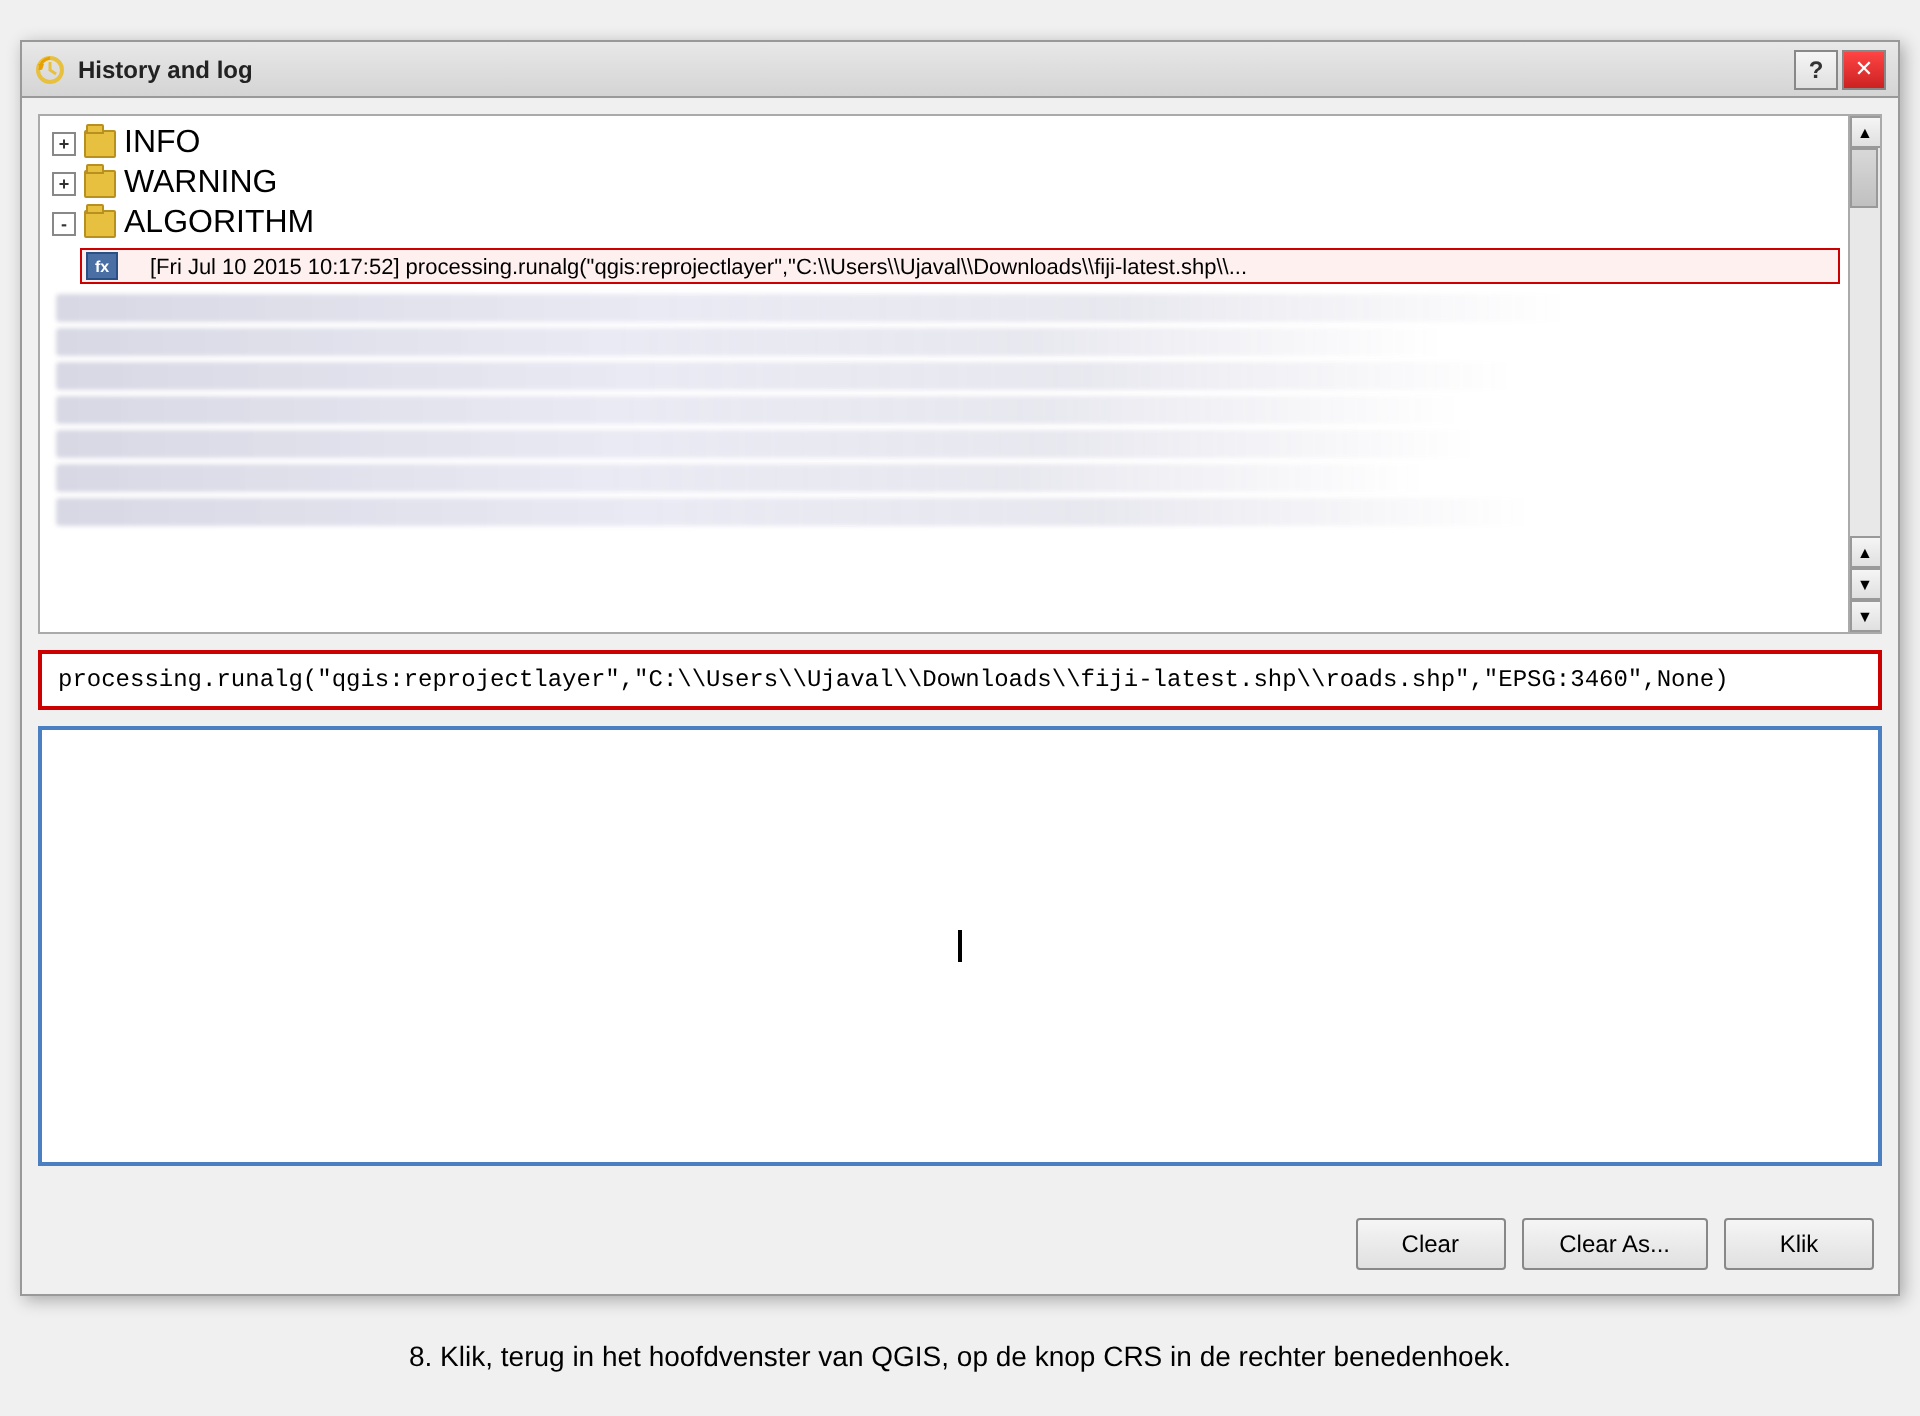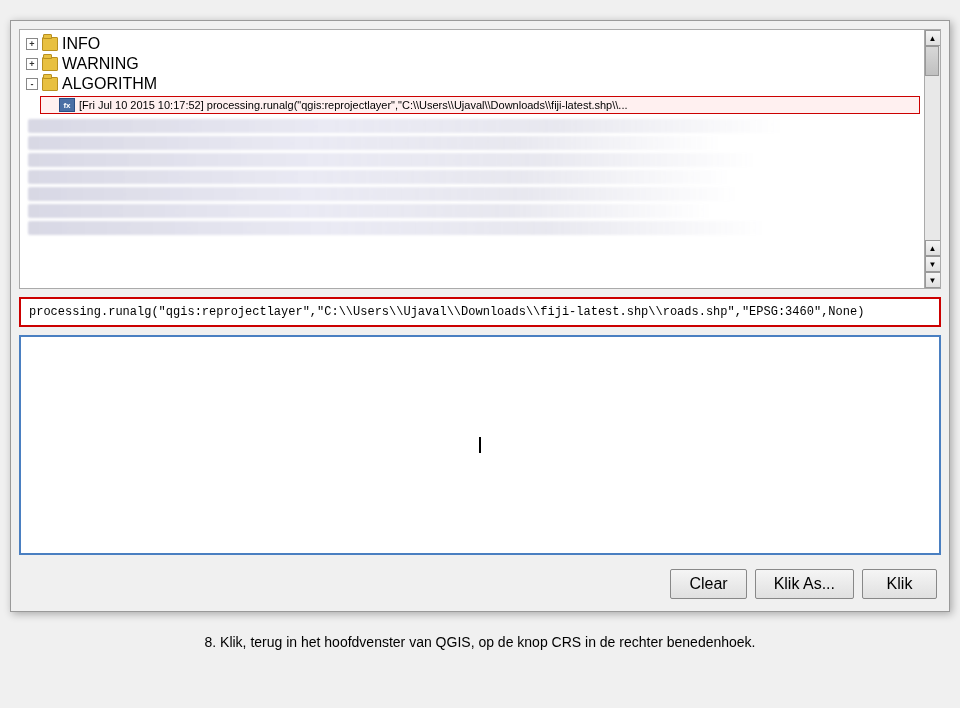--- a/index.html
+++ b/index.html
@@ -163,23 +163,23 @@
       font-size: 16px;
       color: #000;
     }
 
     .tree-children {
       padding-left: 16px;
     }
 
     .tree-algo-item {
       display: flex;
-      align-items: center;
-      gap: 4px;
-      padding: 1px 18px;
+      align-items: flex-end;
+      gap: 16px;
+      padding: 1px 2px;
       border: 1px solid #cc0000;
       background: #fff0f0;
       margin-top: 2px;
     }
 
     .algo-icon {
       width: 16px;
       height: 14px;
       background: #4a6fa5;
       border: 1px solid #2a4f85;
@@ -304,43 +304,61 @@
       justify-content: flex-end;
       gap: 8px;
       padding: 6px 4px 4px 4px;
     }
 
     .dialog-button {
       padding: 5px 18px;
       background: linear-gradient(to bottom, #f5f5f5, #e0e0e0);
       border: 1px solid #888;
       border-radius: 2px;
-      font-size: 16px;
+      font-size: 12px;
       color: #000;
       cursor: pointer;
       min-width: 75px;
+      margin-top: 12px;
     }
 
     
     .bottom-text {
       margin-top: 20px;
       font-size: 14px;
       color: #000;
       text-align: center;
       width: 940px;
       line-height: 1.5;
     }
   </style>
 </head>
 <body>
 
 <div class="page-wrapper">
 
   <div class="dialog-window">
 
+    <div class="title-bar">
+      <div class="title-bar-left">
+        <div class="title-icon">
+          <svg width="16" height="16" viewBox="0 0 16 16">
+            <circle cx="8" cy="8" r="6" fill="none" stroke="#e8c040" stroke-width="2"></circle>
+            <polyline points="8,4 8,8 11,10" fill="none" stroke="#e8c040" stroke-width="1.5"></polyline>
+            <path d="M3,8 Q3,3 8,2" fill="none" stroke="#e8a000" stroke-width="1.5"></path>
+            <polygon points="2,5 4,8 5,5" fill="#e8a000"></polygon>
+          </svg>
+        </div>
+        <span class="title-text">History and log</span>
+      </div>
+      <div class="title-bar-right">
+        <button class="window-btn help-btn">?</button>
+        <button class="window-btn close-btn">✕</button>
+      </div>
+    </div>
 
     <div class="dialog-content">
 
       <div class="log-tree-area">
         <div class="tree-scroll-content">
 
           <div class="tree-item">
             <div class="tree-expand-btn">+</div>
             <div class="tree-folder-icon"></div>
             <span class="tree-item-label">INFO</span>
@@ -393,21 +411,21 @@
       <div class="command-area">
         <span>processing.runalg("qgis:reprojectlayer","C:\\Users\\Ujaval\\Downloads\\fiji-latest.shp\\roads.shp","EPSG:3460",None)</span>
       </div>
 
       <div class="input-text-area">
         <div class="text-cursor"></div>
       </div>
 
       <div class="button-bar">
         <button class="dialog-button">Clear</button>
-        <button class="dialog-button">Klik As...</button>
+        <button class="dialog-button">Clear As...</button>
         <button class="dialog-button">Klik</button>
       </div>
 
     </div>
   </div>
 
   <div class="bottom-text">
     <span>8. Klik, terug in het hoofdvenster van QGIS, op de knop CRS in de rechter benedenhoek.</span>
   </div>
 

